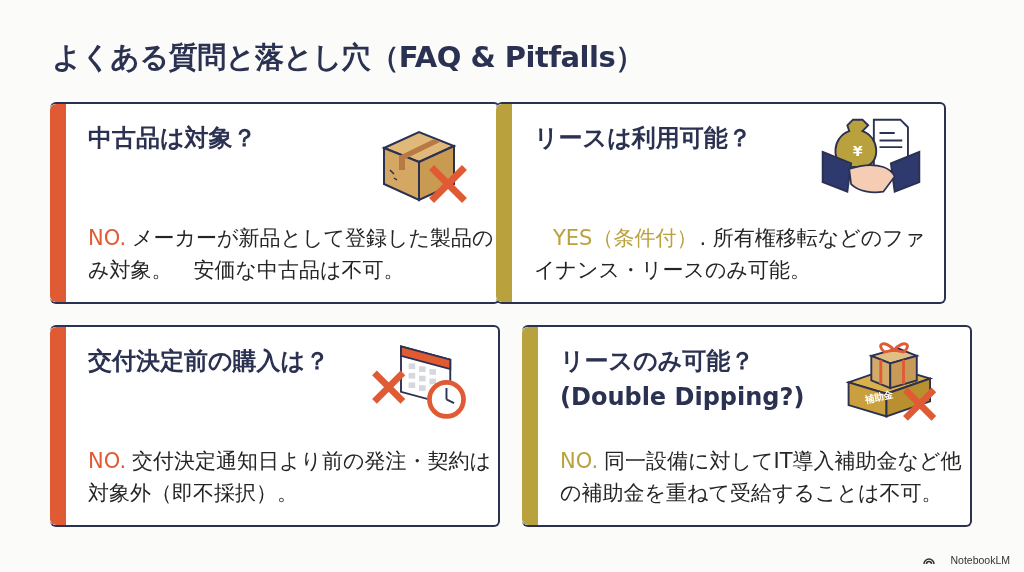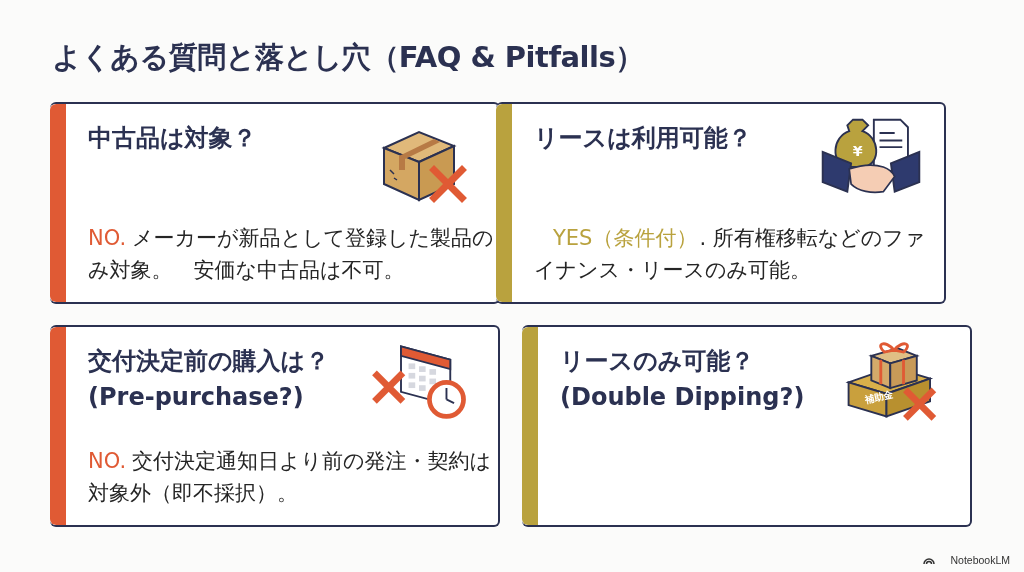--- a/index.html
+++ b/index.html
@@ -107,21 +107,20 @@
     <polygon points="106,40 76,52 80,82 106,72" fill="#2e3a6e" stroke="#2b3151" stroke-width="2"></polygon>
     <path d="M32 58 c 12 -4 24 -6 36 -2 c 6 2 10 6 12 10 l-12 16 c -12 2 -26 0 -34 -8 z" fill="#f5cdb4" stroke="#2b3151" stroke-width="1.8"></path>
   </svg>
   <div class="body"><span class="verdict" style="color:#b9a23e; margin-right:2px;margin-left:19px;">YES（条件付）</span><span>. 所有権移転などのファイナンス・リースのみ可能。</span></div>
 </div>
 
 <div class="card" style="left:50px; top:325px;">
   <div class="accent" style="background:#e05a34;"></div>
   <div class="title">
     <div>交付決定前の購入は？</div>
-    <div>(Pre-purchase?)</div>
   </div>
   <svg class="icon" viewBox="0 0 110 95" style="width:110px; right:24px; top:8px;">
     <polygon points="36,12 88,26 88,74 36,60" fill="#fff" stroke="#2b3151" stroke-width="2"></polygon>
     <polygon points="36,12 88,26 88,36 36,22" fill="#e05a34" stroke="#2b3151" stroke-width="2"></polygon>
     <g fill="#d6d8df">
       <rect x="44" y="30" width="7" height="6"></rect>
         <rect x="55" y="33" width="7" height="6"></rect>
         <rect x="66" y="36" width="7" height="6"></rect>
       <rect x="44" y="40" width="7" height="6"></rect>
         <rect x="55" y="43" width="7" height="6"></rect>
@@ -151,20 +150,21 @@
     <text x="24" y="72" font-size="10" font-weight="bold" fill="#fff" transform="rotate(-12 24 72)" font-family="DejaVu Sans, sans-serif">補助金</text>
     <polygon points="30,22 58,14 78,22 50,30" fill="#e0bf85" stroke="#2b3151" stroke-width="2"></polygon>
     <polygon points="30,22 50,30 50,56 30,48" fill="#d4aa6a" stroke="#2b3151" stroke-width="2"></polygon>
     <polygon points="50,30 78,22 78,48 50,56" fill="#c89a58" stroke="#2b3151" stroke-width="2"></polygon>
     <line x1="40" y1="26" x2="40" y2="52" stroke="#e05a34" stroke-width="3"></line>
     <line x1="64" y1="26" x2="64" y2="52" stroke="#e05a34" stroke-width="3"></line>
     <path d="M54 16 c -10 -12 -20 -6 -10 2 z M54 16 c 10 -12 20 -6 10 2 z" fill="none" stroke="#e05a34" stroke-width="3"></path>
     <line x1="66" y1="58" x2="96" y2="88" stroke="#e05a34" stroke-width="7"></line>
     <line x1="96" y1="58" x2="66" y2="88" stroke="#e05a34" stroke-width="7"></line>
   </svg>
+  <div class="body"><span class="verdict" style="color:#b9a23e;">NO.</span><span>同一設備に対してIT導入補助金など他の補助金を重ねて受給することは不可。</span></div>
 </div>
 
 <div class="brand">
   <svg width="12" height="9" viewBox="0 0 12 9">
     <path d="M1 8 a5 5 0 0 1 10 0" fill="none" stroke="#333" stroke-width="1.5"></path>
     <path d="M3.5 8 a2.5 2.5 0 0 1 5 0" fill="none" stroke="#333" stroke-width="1.5"></path>
   </svg>
   <span>NotebookLM</span>
 </div>
 

